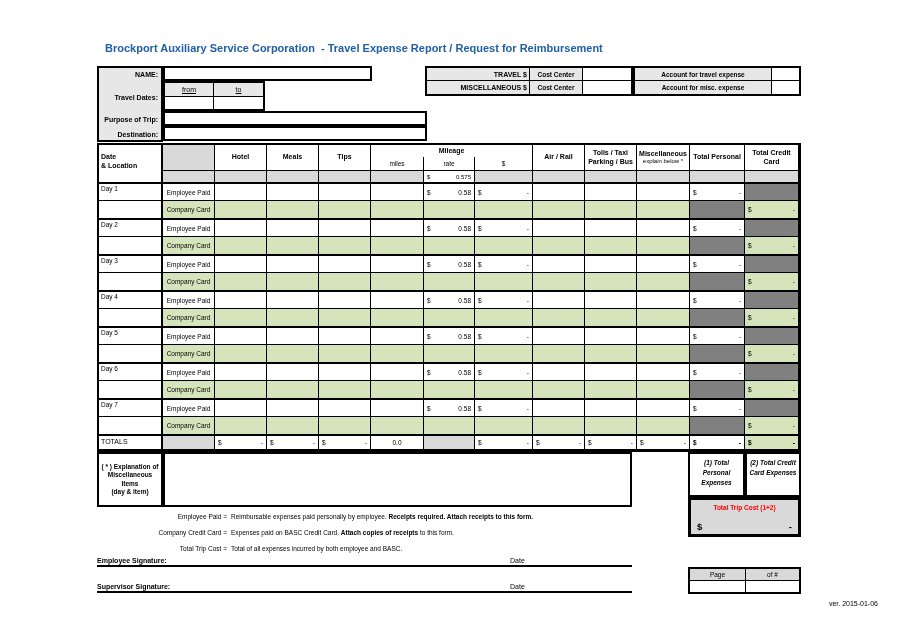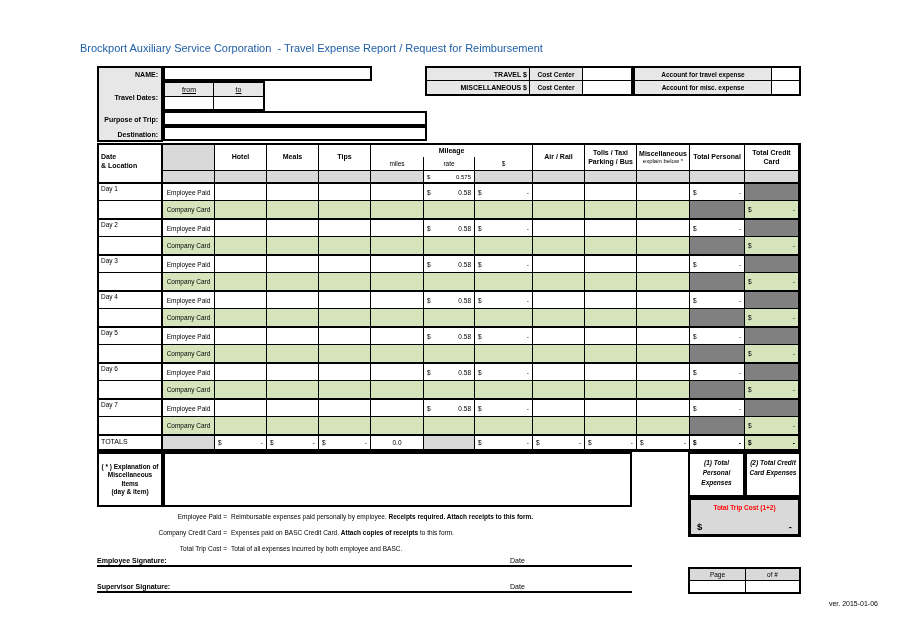--- a/index.html
+++ b/index.html
@@ -6,21 +6,21 @@
     --blue:#1F5FA8; --green:#D6E4BC; --gray:#D9D9D9; --ltgray:#E7E7E7;
     --dkgray:#808080; --red:#FF0000;
   }
   *{box-sizing:border-box;margin:0;padding:0}
   html,body{width:900px;height:636px;background:#fff;
     font-family:"Liberation Sans",sans-serif;color:#000;}
   #page{position:relative;width:900px;height:636px;overflow:hidden;background:#fff}
   .abs{position:absolute}
 
   
-  #title{left:80px;top:42px;font-size:11px;font-weight:normal;color:var(--blue);white-space:pre}
+  #title{left:105px;top:42px;font-size:11px;font-weight:bold;color:var(--blue);white-space:pre}
 
   
   #info-labels{left:97px;top:66px;width:66px;height:76px;background:var(--ltgray);border:2px solid #000}
   .info-lbl{position:absolute;right:3px;font-size:7px;font-weight:bold;white-space:nowrap}
   #name-input{left:163px;top:66px;width:209px;height:15px;border:2px solid #000;background:#fff}
   #dates-box{left:163px;top:81px;width:102px;height:30px;border:2px solid #000;display:grid;
     grid-template-columns:50% 50%;grid-template-rows:14px 1fr}
   .date-hdr{background:var(--ltgray);border-bottom:1px solid #000;display:flex;align-items:center;justify-content:center;
     font-size:7px}
   .date-hdr span{text-decoration:underline}

